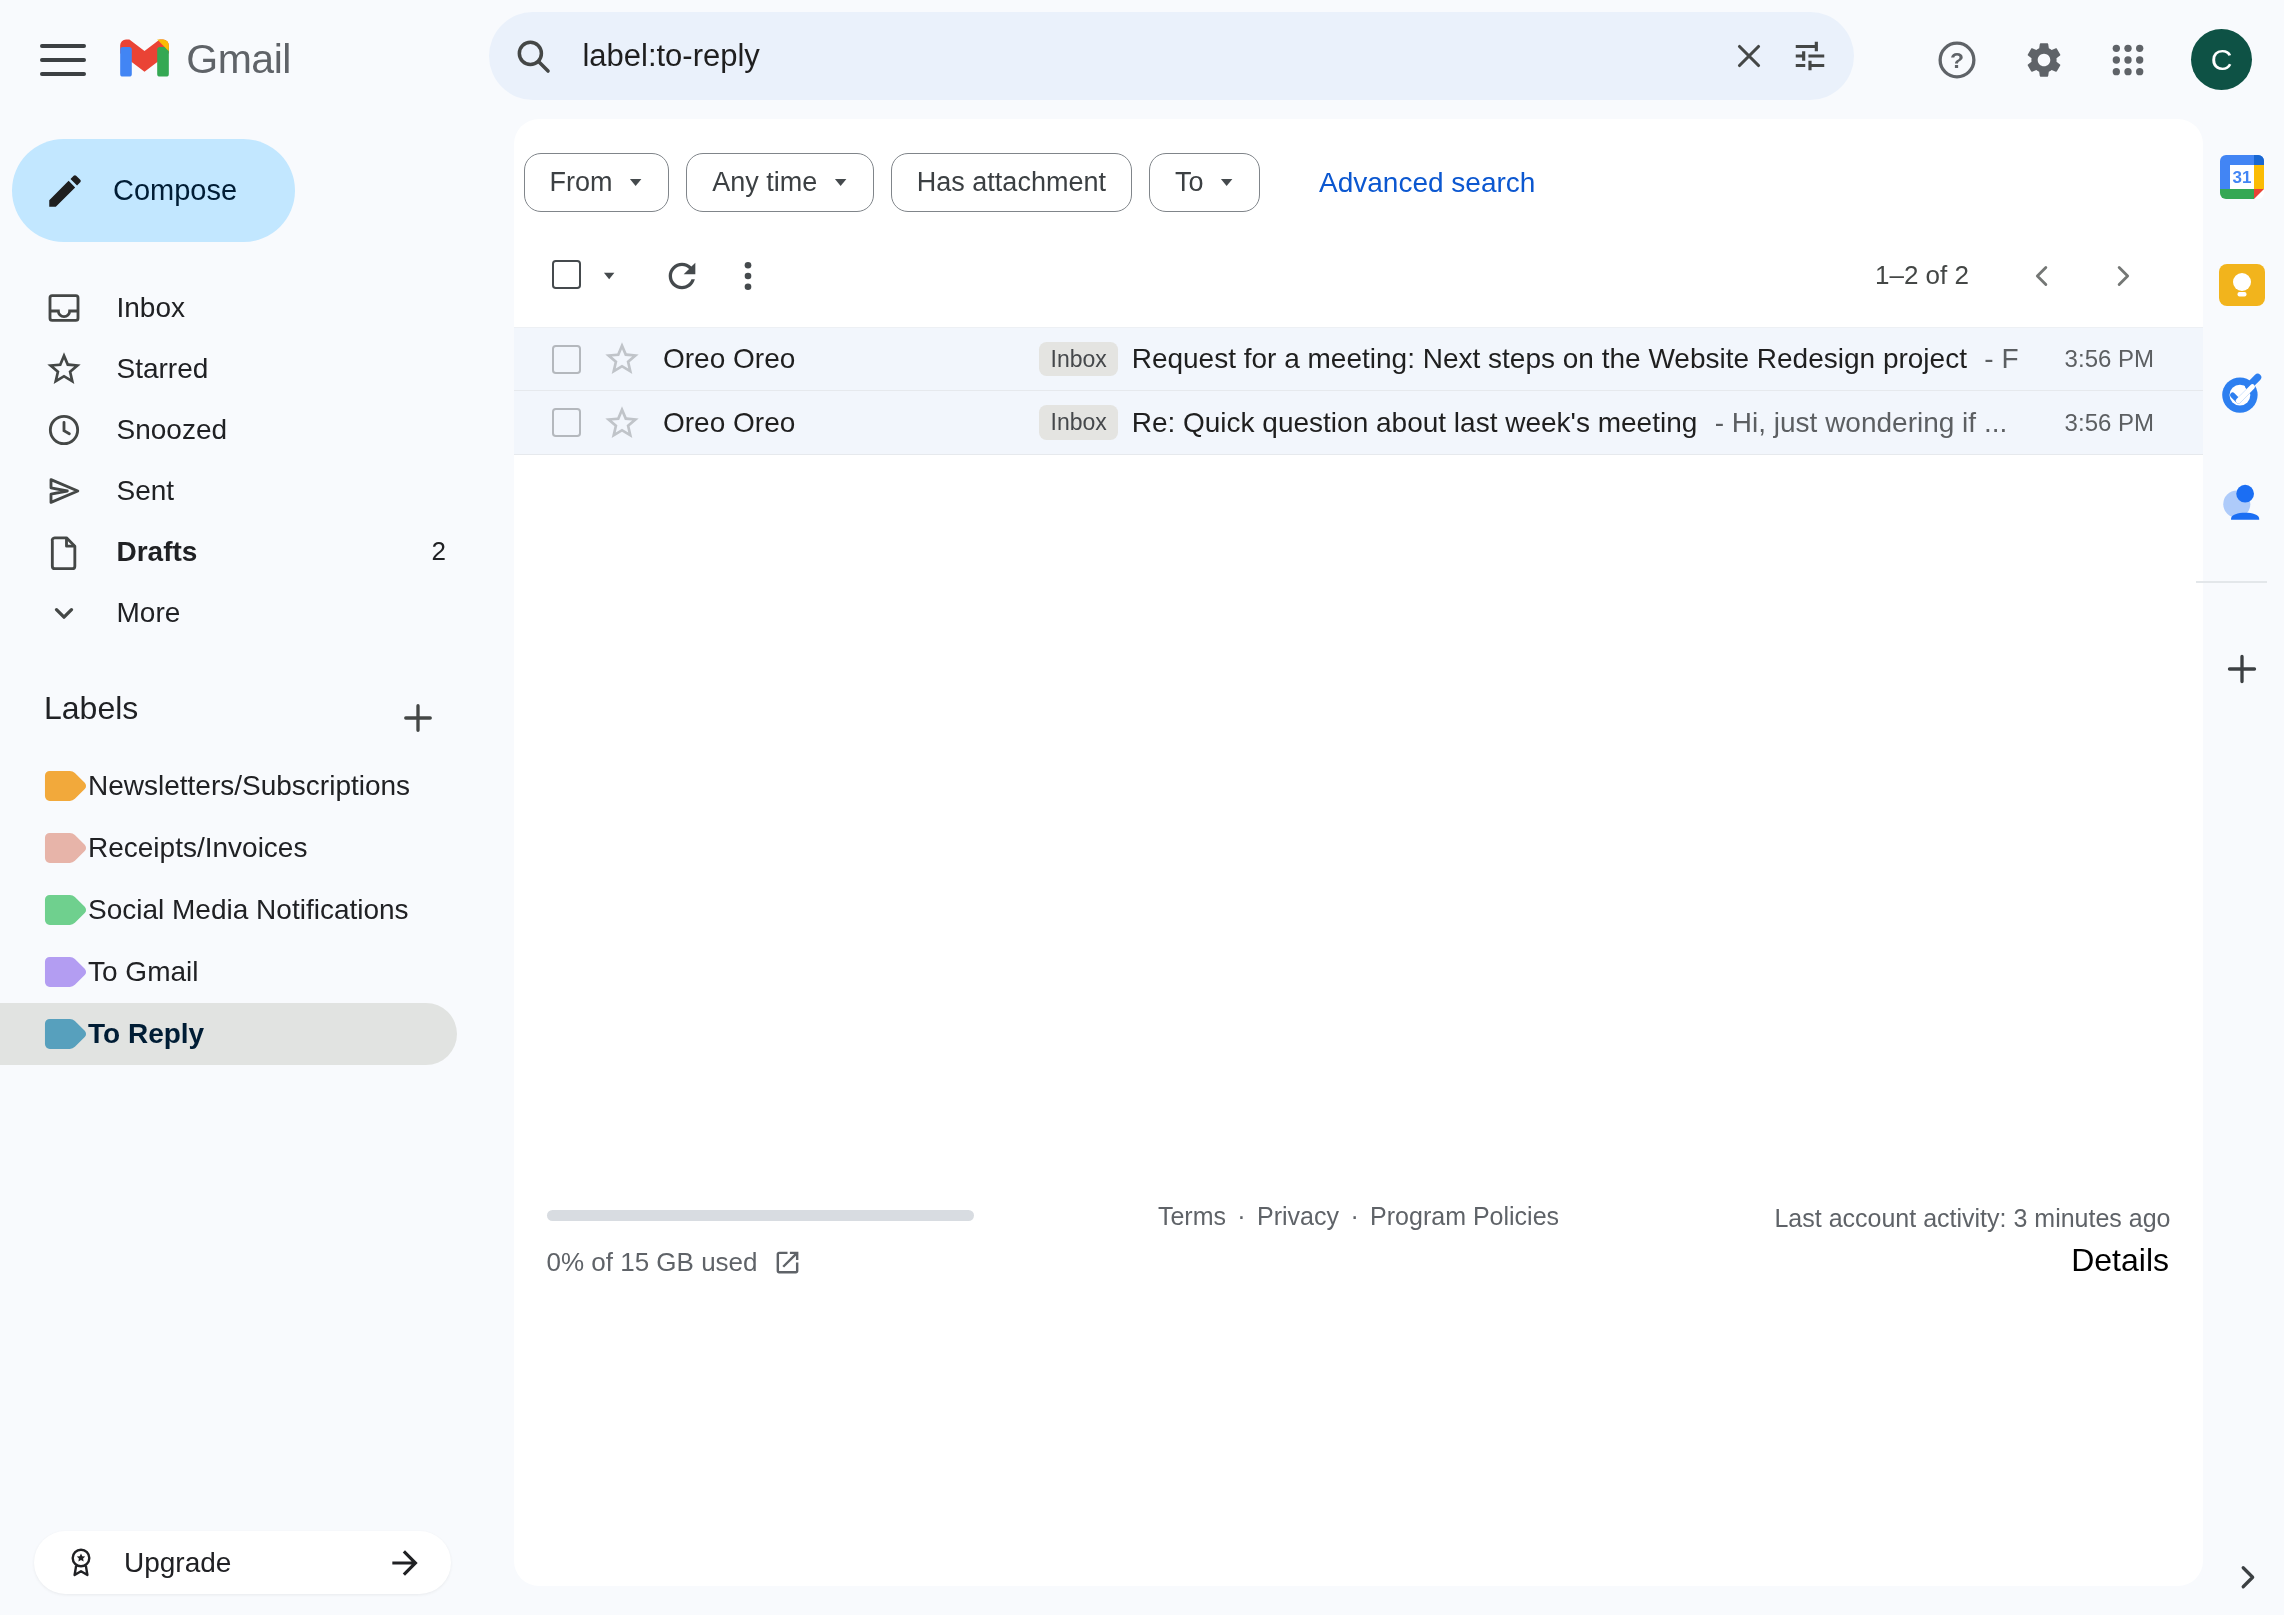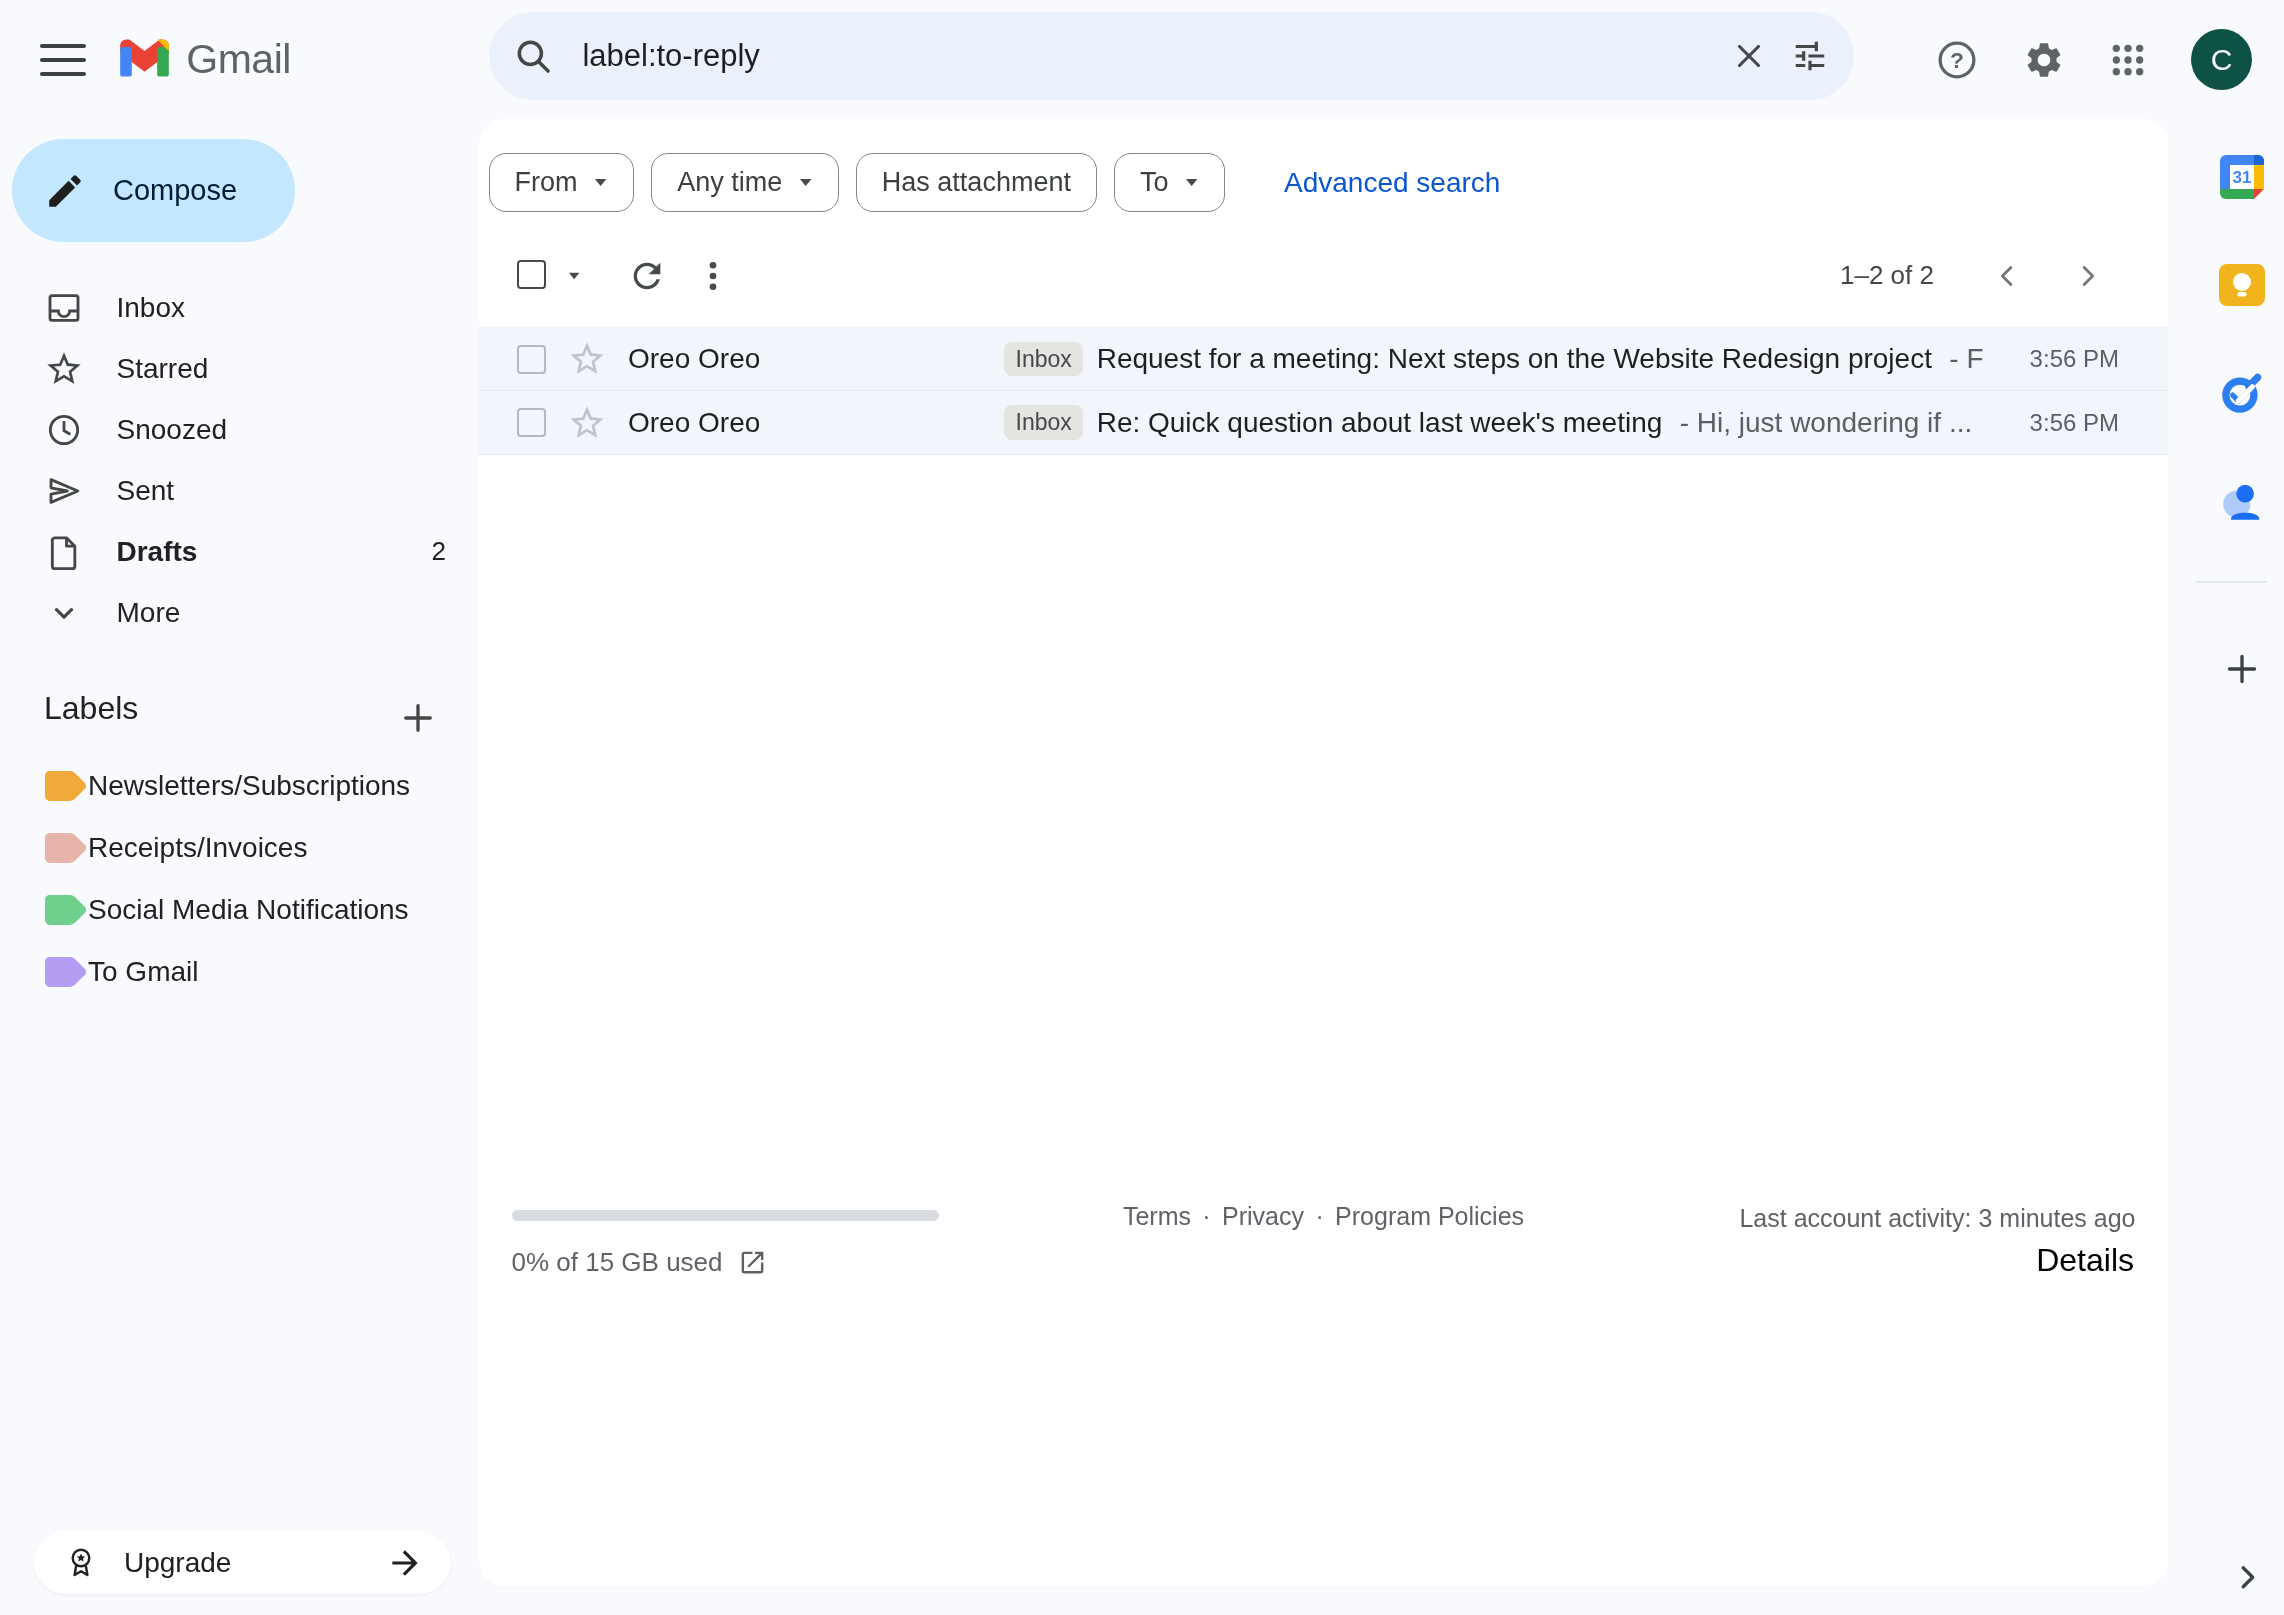--- a/index.html
+++ b/index.html
@@ -44,21 +44,21 @@
   .label-item .tag { margin-left:44px; display:flex; }
   .label-item .lbl { font-size:28px; color:#202124; max-width:340px; white-space:nowrap; overflow:hidden; text-overflow:ellipsis; }
   .label-item.selected { width:457px; background:#e1e3e1; border-radius:0 32.5px 32.5px 0; }
   .label-item.selected .lbl { font-weight:700; color:#001d35; }
   .upgrade { position:absolute; left:34px; top:1412px; width:417px; height:63px; border-radius:32px; background:#ffffff; display:flex; align-items:center; box-shadow:0 1px 2.9px rgba(60,64,67,.08); }
   .upgrade .ic { margin-left:29px; display:flex; }
   .upgrade .lbl { margin-left:25px; font-size:28px; font-weight:500; color:#202124; }
   .upgrade .arrow { margin-left:auto; margin-right:27px; display:flex; }
 
   
-  .card { position:absolute; left:479px; top:119px; width:1689px; height:1467px; background:#ffffff; border-radius:25px; }
+  .card { position:absolute; left:514px; top:119px; width:1689px; height:1467px; background:#ffffff; border-radius:25px; }
   .chips { position:absolute; left:9.6px; top:34px; display:flex; align-items:center; gap:17px; }
   .chip { height:59px; border:1.9px solid #80858a; border-radius:17px; display:flex; align-items:center; padding:0 25px; font-size:27px; color:#3c4043; background:#fff; gap:15.3px; }
   .adv-link { margin-left:42px; font-size:28px; font-weight:400; color:#0b57d0; }
   .toolbar-cbx { left:38px; top:141px; width:29px; height:29px; border:2.9px solid #454a4d; border-radius:3.8px; background:#fff; }
   .tb-caret { left:75px; top:134px; width:40px; height:46px; display:flex; align-items:center; justify-content:center; }
   .tb-btn { width:46px; height:46px; top:134px; display:flex; align-items:center; justify-content:center; border-radius:50%; }
   .pagination { right:234px; top:141px; font-size:26px; color:#444746; }
   .rows { position:absolute; left:0; top:208px; width:1689px; }
   .row { height:64px; background:#f2f6fc; display:flex; align-items:center; border-bottom:1.9px solid #e6e9ed; }
   .row:first-child { border-top:1.9px solid #edf0f4; }
@@ -255,20 +255,28 @@
       <span class="lbl">Social Media Notifications</span>
     </div>
     <div class="label-item">
       <span class="tag">
         <svg width="44" height="32.5" viewBox="0 0 46 34">
             <path d="M6 1 H27 c2 0 3.9.8 5.3 2.2 L42.6 13.4 a4.6 4.6 0 0 1 0 6.5 L32.3 30.1 A7.5 7.5 0 0 1 27 32.3 H6 A5 5 0 0 1 1 27.3 V6 A5 5 0 0 1 6 1 Z" fill="#b39df2"></path>
           </svg>
       </span>
       <span class="lbl">To Gmail</span>
     </div>
+    <div class="label-item selected">
+      <span class="tag">
+        <svg width="44" height="32.5" viewBox="0 0 46 34">
+            <path d="M6 1 H27 c2 0 3.9.8 5.3 2.2 L42.6 13.4 a4.6 4.6 0 0 1 0 6.5 L32.3 30.1 A7.5 7.5 0 0 1 27 32.3 H6 A5 5 0 0 1 1 27.3 V6 A5 5 0 0 1 6 1 Z" fill="#57a0bd"></path>
+          </svg>
+      </span>
+      <span class="lbl">To Reply</span>
+    </div>
   </div>
 
   <button class="upgrade">
     <span class="ic">
       <svg width="36" height="36" viewBox="0 0 36 36">
           <circle cx="18" cy="13" r="8.3" fill="none" stroke="#202124" stroke-width="2.4"></circle>
           <path d="M18 8.6l1.3 2.6 2.9.4-2.1 2 .5 2.9-2.6-1.4-2.6 1.4.5-2.9-2.1-2 2.9-.4z" fill="#202124"></path>
           <path d="M13.2 20.4 11.6 30 18 26.2 24.4 30 22.8 20.4" fill="none" stroke="#202124" stroke-width="2.4" stroke-linejoin="round"></path>
         </svg>
     </span>

